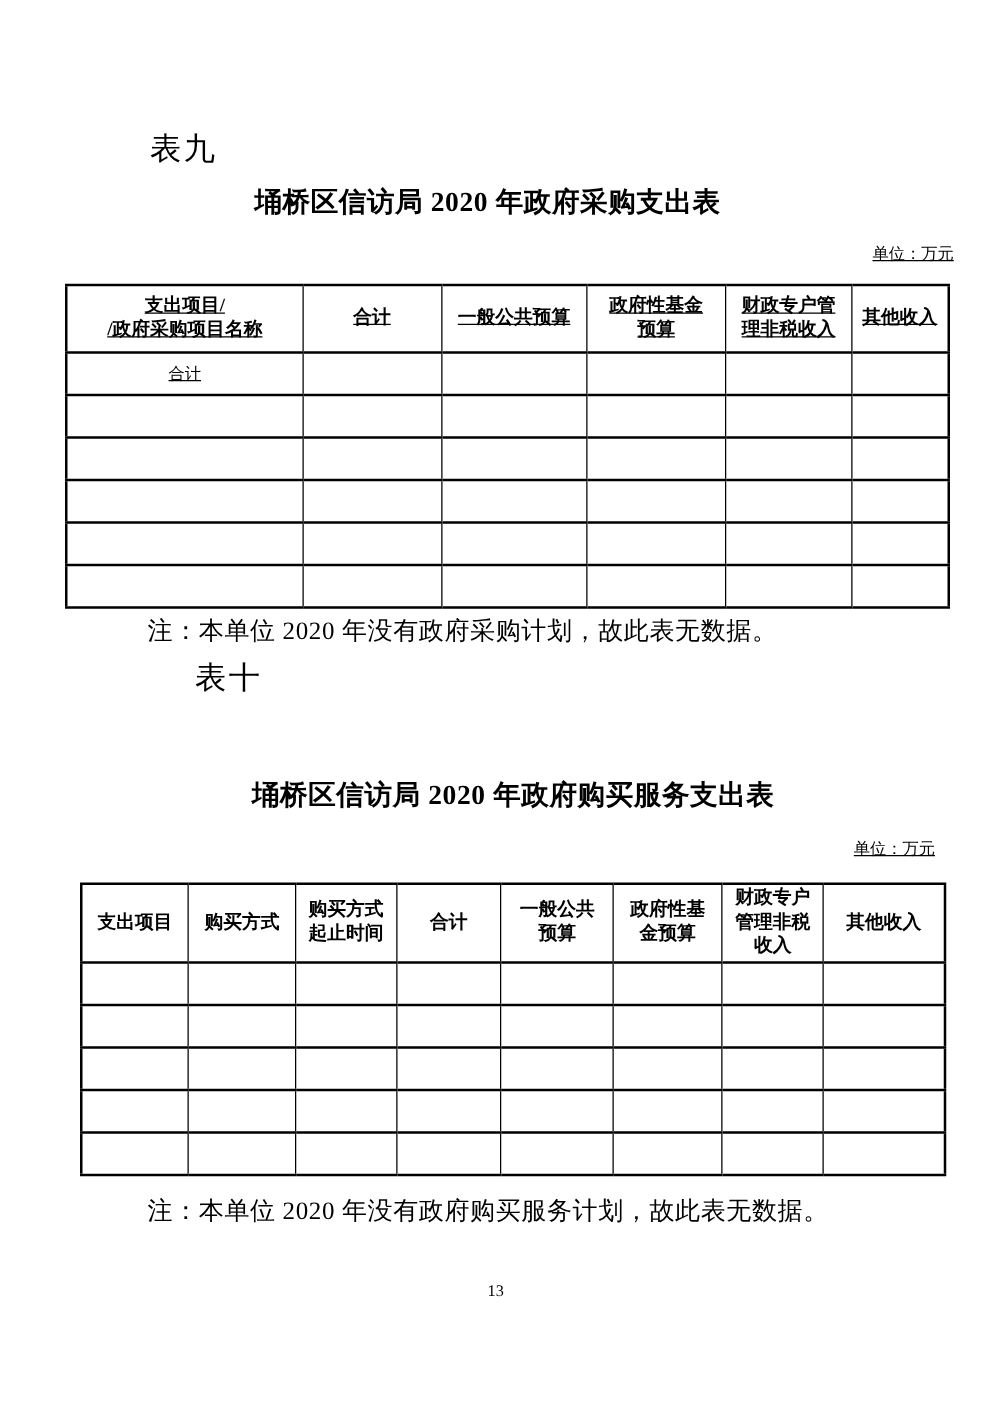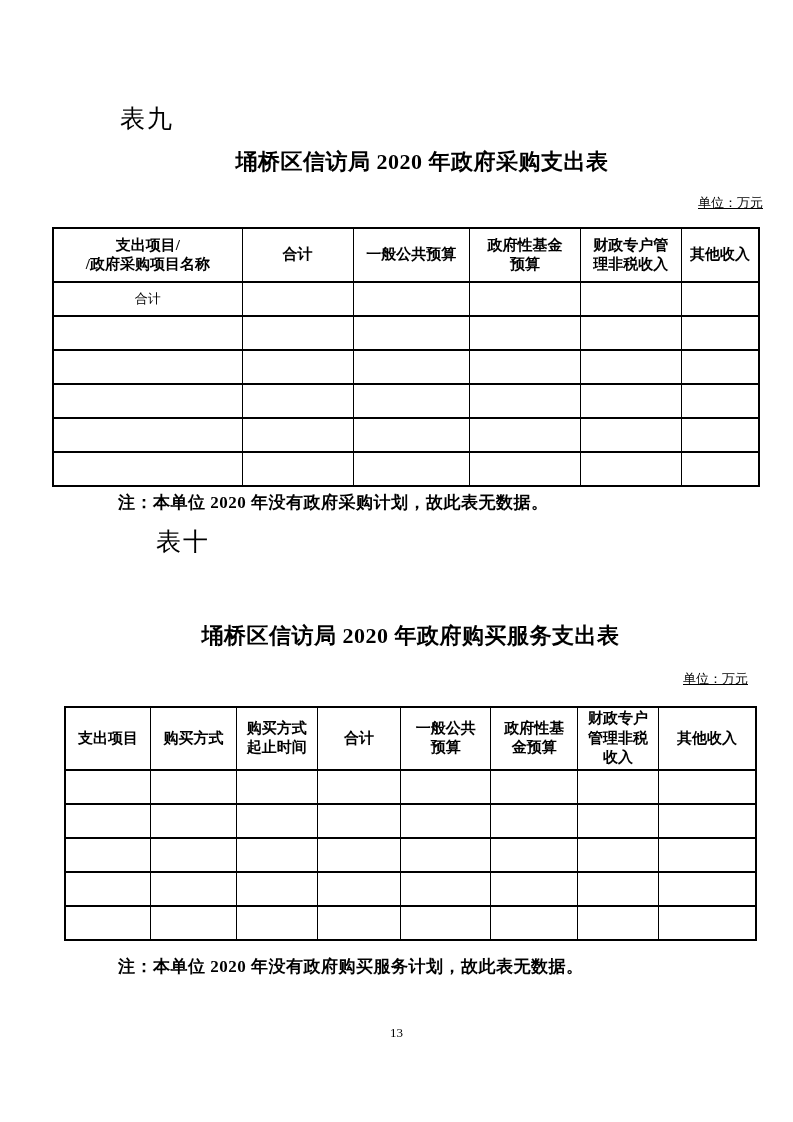--- a/index.html
+++ b/index.html
@@ -24,23 +24,22 @@
     text-align: center;
     letter-spacing: 0.5px;
     font-family: "Liberation Serif", "DejaVu Serif", serif;
   }
   .unit-label {
     font-size: 13px;
     text-align: right;
     text-decoration: underline;
   }
   .note {
-    font-size: 17px;
+    font-size: 20px;
     letter-spacing: 0.5px;
-    font-weight: bold;
   }
   .page-number {
     width: 793px;
     text-align: center;
     font-size: 13px;
   }
 
   table {
     border-collapse: collapse;
     table-layout: fixed;
@@ -58,33 +57,33 @@
   th {
     font-weight: bold;
     font-size: 15px;
     line-height: 1.3;
     white-space: pre-line;
   }
   td {
     font-weight: normal;
     font-size: 13px;
   }
-  #table9 { width: 708px; }
+  #table9 { width: 708px; text-decoration: underline; }
   #table9 thead tr { height: 54px; }
   #table9 tbody tr { height: 34px; }
   #table10 { width: 693px; }
   #table10 thead tr { height: 60px; }
   #table10 tbody tr { height: 34px; }
 </style>
 </head>
 <body>
 
 <div class="abs table-label" style="left:120px; top:102px;">表九</div>
 
-<div class="abs doc-title" style="left:68px; top:147px; width:708px;">埇桥区信访局 2020 年政府采购支出表</div>
+<div class="abs doc-title" style="left:36px; top:147px; width:708px;">埇桥区信访局 2020 年政府采购支出表</div>
 
 <div class="abs unit-label" style="left:0px; top:194px; width:763px;">单位：万元</div>
 
 <table id="table9" class="abs" style="left:52px; top:227px;">
   <colgroup>
     <col style="width:26.8%">
       <col style="width:15.7%">
       <col style="width:16.5%">
     <col style="width:15.7%">
       <col style="width:14.3%">

